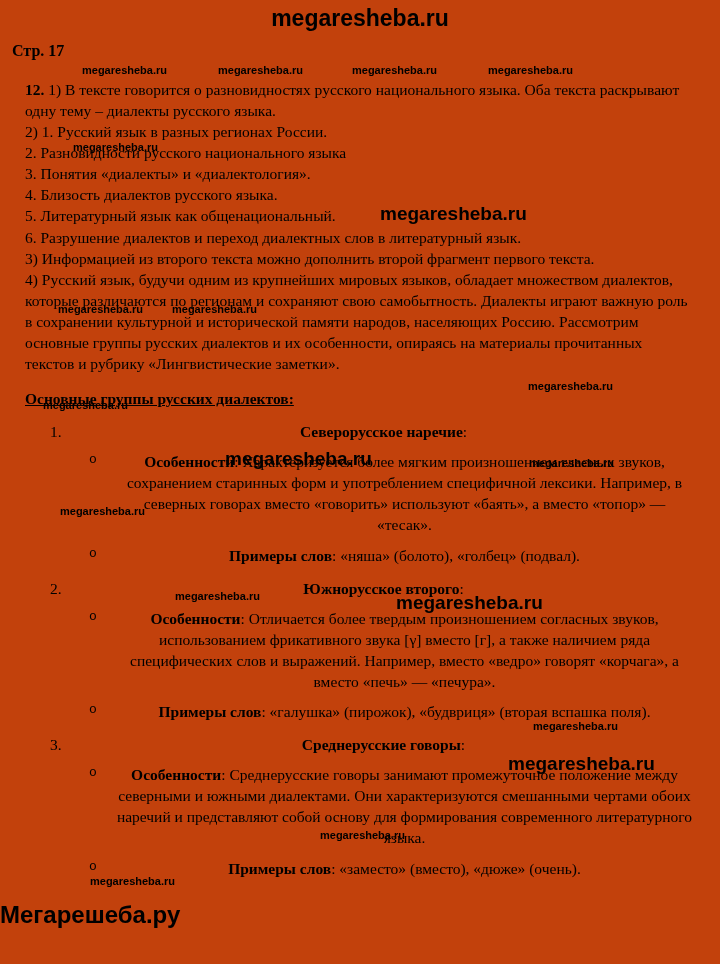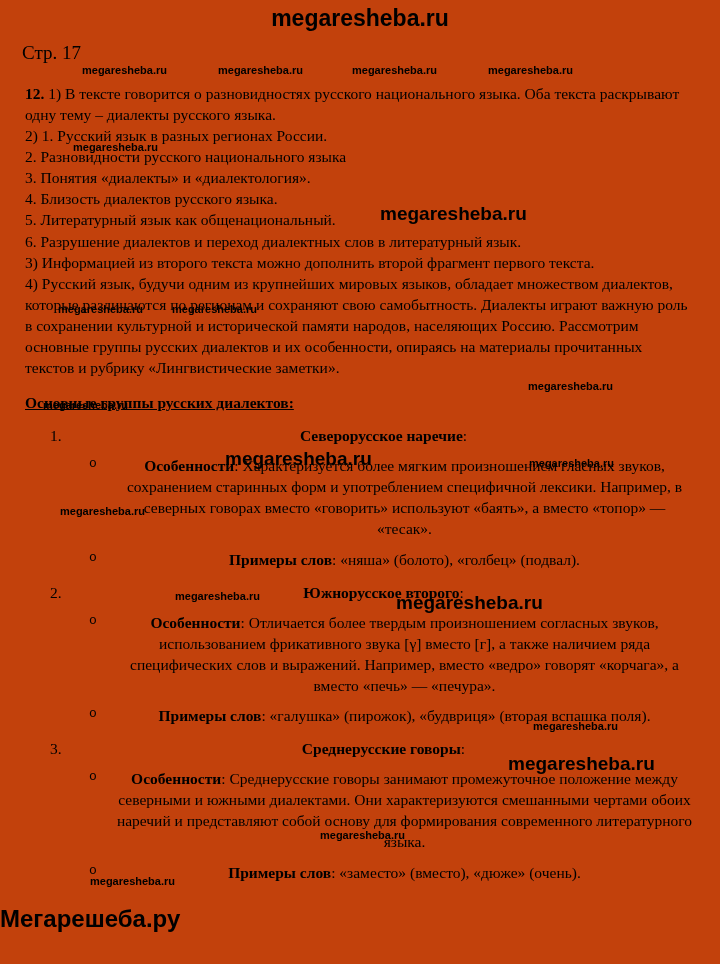--- a/index.html
+++ b/index.html
@@ -13,23 +13,23 @@
     overflow: hidden;
   }
   .top-title {
     text-align: center;
     font-family: "Liberation Sans", "DejaVu Sans", sans-serif;
     font-weight: bold;
     font-size: 23px;
     padding-top: 5px;
   }
   .page-number {
-    font-weight: normal;
-    font-size: 19px;
-    margin: 10px 0 0 22px;
+    font-weight: bold;
+    font-size: 16px;
+    margin: 10px 0 0 12px;
   }
   .content {
     margin: 19px 26px 0 25px;
     font-size: 15.5px;
     line-height: 1.36;
   }
   .block { margin: 0; }
   .block.heading { font-weight: bold; margin-top: 14px; text-decoration: underline; }
   .block.list-item { display: flex; margin-top: 12px; padding-left: 25px; }
   .block.sub-bullet { display: flex; margin-top: 9px; padding-left: 64px; }

